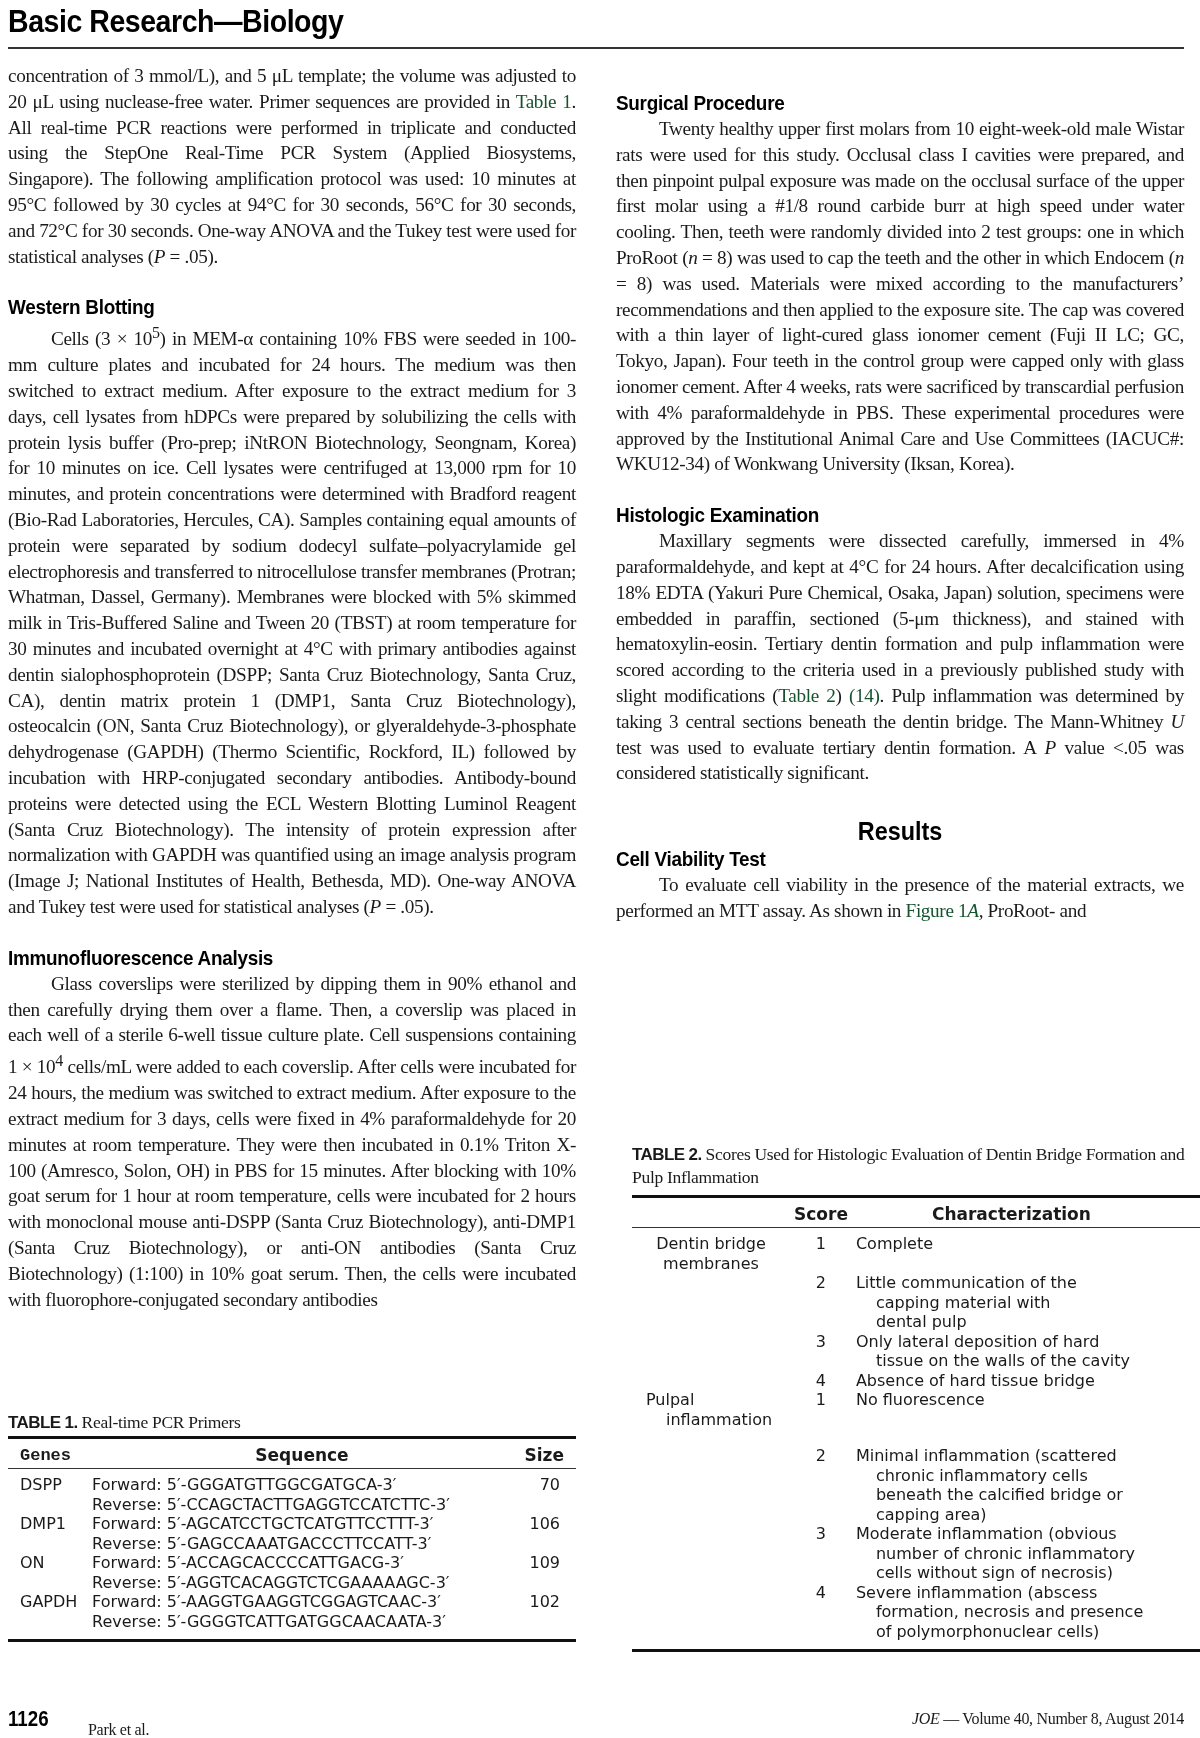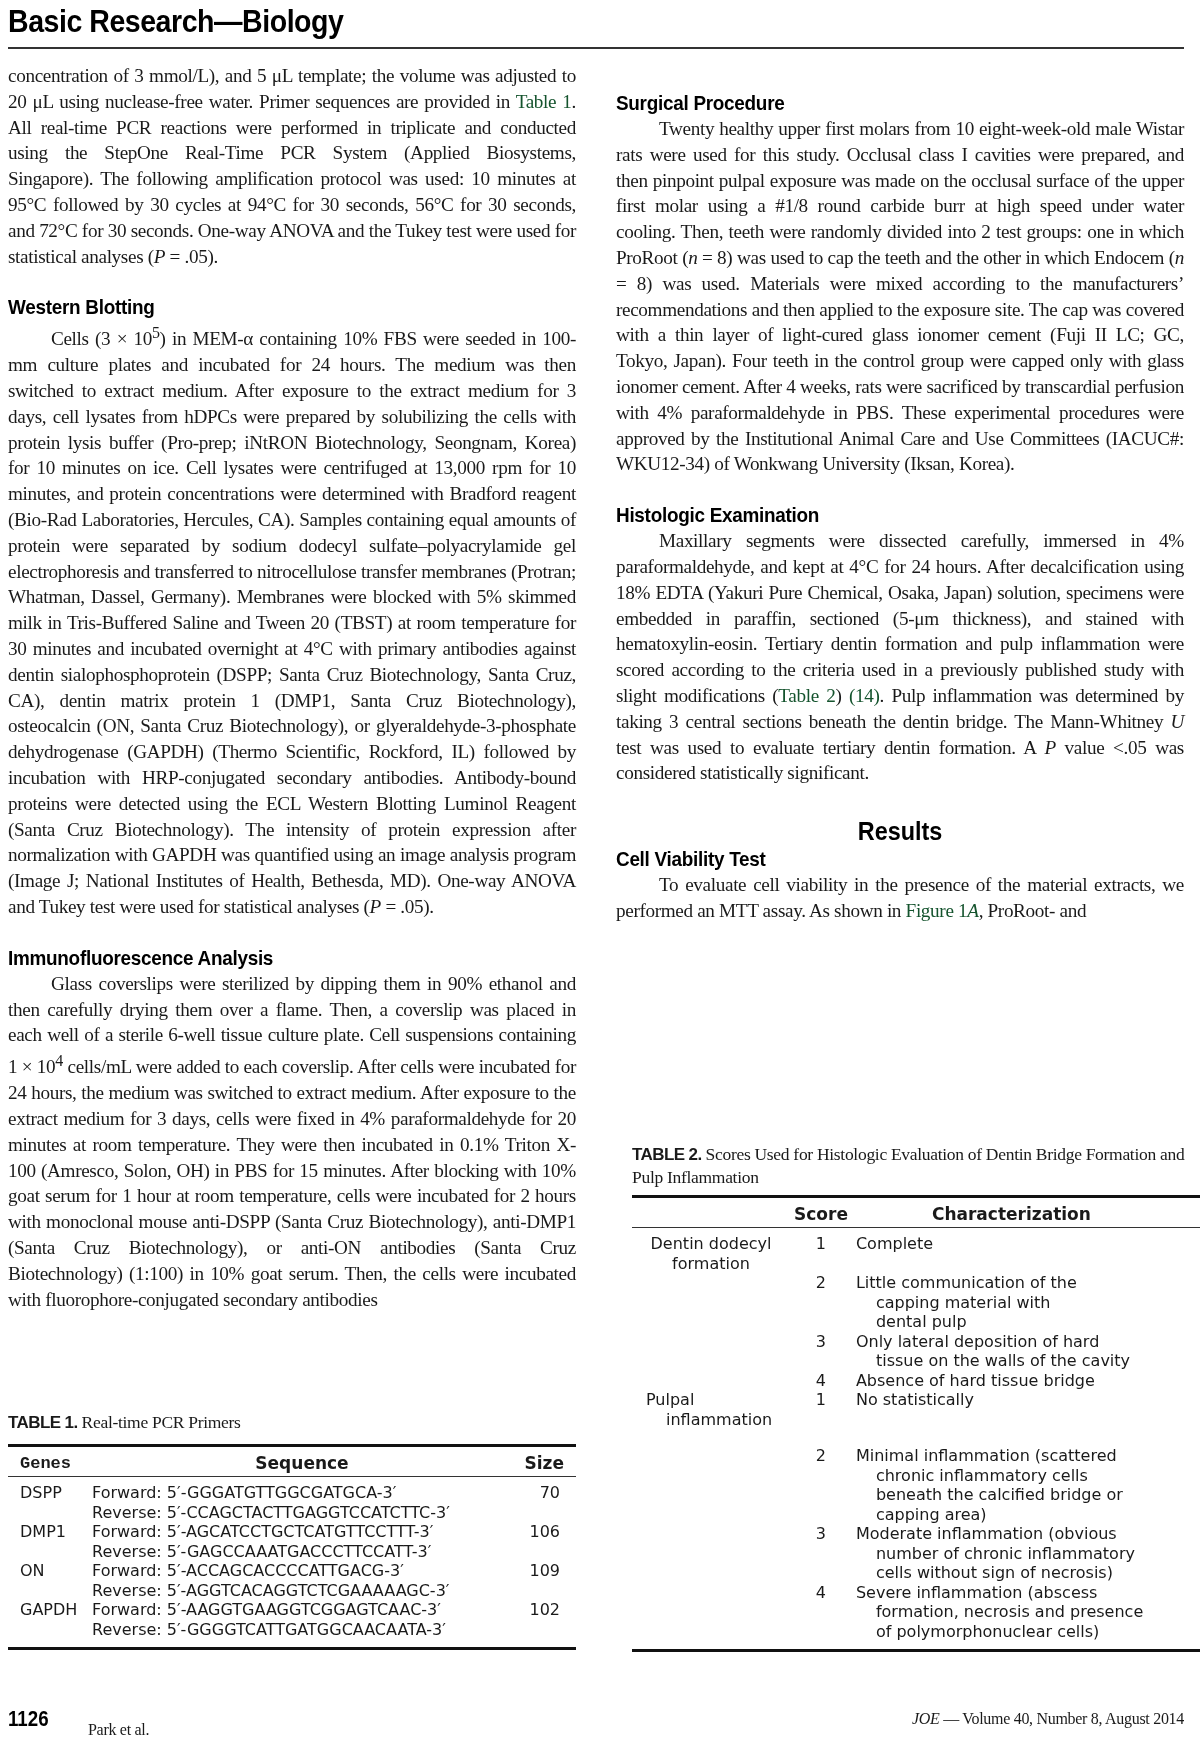--- a/index.html
+++ b/index.html
@@ -93,21 +93,21 @@
   <div style="height:25px;"></div>
   <h2 class="sec-head">Western Blotting</h2>
   <p class="para indent"><span>Cells (3 × 10</span><sup>5</sup><span>) in MEM-α containing 10% FBS were seeded in 100-mm culture plates and incubated for 24 hours. The medium was then switched to extract medium. After exposure to the extract medium for 3 days, cell lysates from hDPCs were prepared by solubilizing the cells with protein lysis buffer (Pro-prep; iNtRON Biotechnology, Seongnam, Korea) for 10 minutes on ice. Cell lysates were centrifuged at 13,000 rpm for 10 minutes, and protein concentrations were determined with Bradford reagent (Bio-Rad Laboratories, Hercules, CA). Samples containing equal amounts of protein were separated by sodium dodecyl sulfate–polyacrylamide gel electrophoresis and transferred to nitrocellulose transfer membranes (Protran; Whatman, Dassel, Germany). Membranes were blocked with 5% skimmed milk in Tris-Buffered Saline and Tween 20 (TBST) at room temperature for 30 minutes and incubated overnight at 4°C with primary antibodies against dentin sialophosphoprotein (DSPP; Santa Cruz Biotechnology, Santa Cruz, CA), dentin matrix protein 1 (DMP1, Santa Cruz Biotechnology), osteocalcin (ON, Santa Cruz Biotechnology), or glyeraldehyde-3-phosphate dehydrogenase (GAPDH) (Thermo Scientific, Rockford, IL) followed by incubation with HRP-conjugated secondary antibodies. Antibody-bound proteins were detected using the ECL Western Blotting Luminol Reagent (Santa Cruz Biotechnology). The intensity of protein expression after normalization with GAPDH was quantified using an image analysis program (Image J; National Institutes of Health, Bethesda, MD). One-way ANOVA and Tukey test were used for statistical analyses (</span><span class="it">P</span><span> = .05).</span></p>
 
   <div style="height:25px;"></div>
   <h2 class="sec-head">Immunofluorescence Analysis</h2>
   <p class="para indent"><span>Glass coverslips were sterilized by dipping them in 90% ethanol and then carefully drying them over a flame. Then, a coverslip was placed in each well of a sterile 6-well tissue culture plate. Cell suspensions containing 1 × 10</span><sup>4</sup><span> cells/mL were added to each coverslip. After cells were incubated for 24 hours, the medium was switched to extract medium. After exposure to the extract medium for 3 days, cells were fixed in 4% paraformaldehyde for 20 minutes at room temperature. They were then incubated in 0.1% Triton X-100 (Amresco, Solon, OH) in PBS for 15 minutes. After blocking with 10% goat serum for 1 hour at room temperature, cells were incubated for 2 hours with monoclonal mouse anti-DSPP (Santa Cruz Biotechnology), anti-DMP1 (Santa Cruz Biotechnology), or anti-ON antibodies (Santa Cruz Biotechnology) (1:100) in 10% goat serum. Then, the cells were incubated with fluorophore-conjugated secondary antibodies</span></p>
 </div>
 
 <div class="col" style="left:8px; top:1411px;">
-  <div class="table-caption" style="margin-bottom:10px;">
+  <div class="table-caption" style="margin-bottom:2px;">
     <span class="tlabel">TABLE 1.</span>
     <span>Real-time PCR Primers</span>
   </div>
   <table class="data t1">
     <thead>
       <tr>
         <th class="g">Genes</th>
         <th class="s">Sequence</th>
         <th class="z">Size</th>
       </tr>
@@ -174,21 +174,21 @@
     <thead>
       <tr>
         <th class="cat"></th>
         <th class="sc">Score</th>
         <th class="ch" style="text-align:left; padding-left:80px;">Characterization</th>
       </tr>
     </thead>
     <tbody>
       <tr>
         <td class="cat" rowspan="1" style="padding-top:6px; text-align:center;">
-            <span style="display:block; width:130px;">Dentin dodecyl formation</span>
+            <span style="display:block; width:130px;">Dentin bridge membranes</span>
           </td>
         <td class="sc" style="padding-top:6px;">1</td>
         <td class="ch" style="padding-top:6px;">
             <span class="ch-inner">Complete</span>
           </td>
       </tr>
       <tr>
         <td class="cat"></td>
         <td class="sc">2</td>
         <td class="ch">
@@ -208,21 +208,21 @@
         <td class="ch">
             <span class="ch-inner">Absence of hard tissue bridge</span>
           </td>
       </tr>
       <tr>
         <td class="cat">
             <span class="cat-inner" style="width:110px;">Pulpal inflammation</span>
           </td>
         <td class="sc">1</td>
         <td class="ch">
-            <span class="ch-inner">No statistically</span>
+            <span class="ch-inner">No fluorescence</span>
           </td>
       </tr>
       <tr class="gap">
         <td class="cat"></td>
         <td class="sc">2</td>
         <td class="ch">
             <span class="ch-inner" style="width:280px;">Minimal inflammation (scattered chronic inflammatory cells beneath the calcified bridge or capping area)</span>
           </td>
       </tr>
       <tr>

